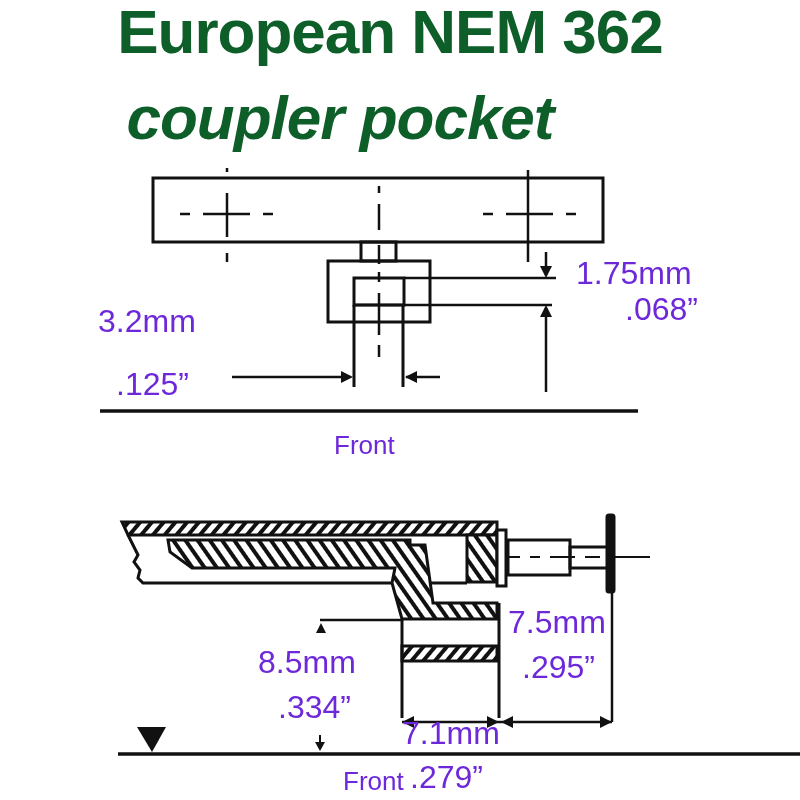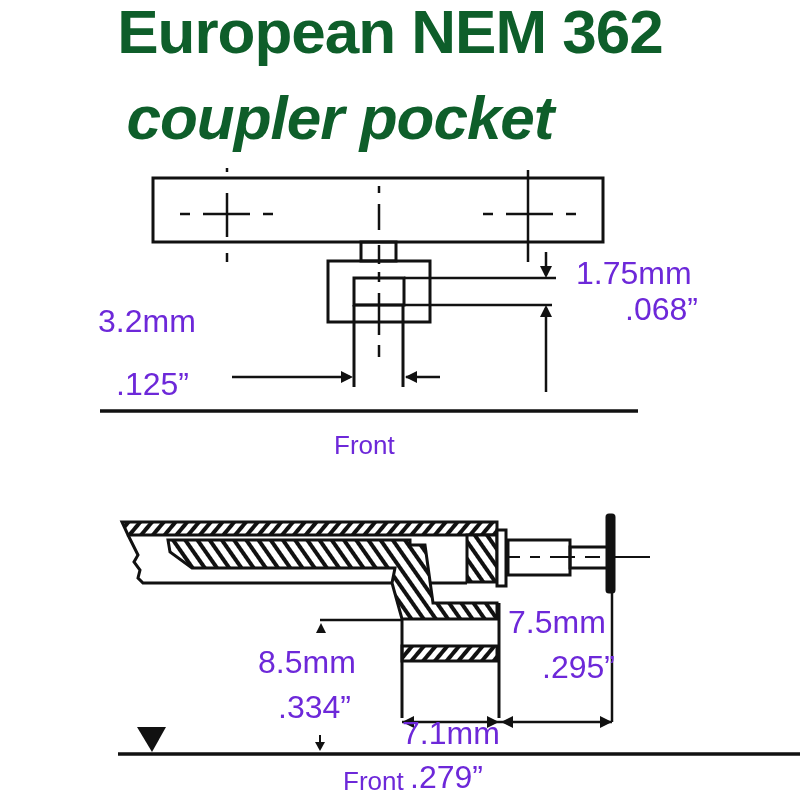--- a/index.html
+++ b/index.html
@@ -139,14 +139,14 @@
 <div class="lbl" style="left:598px; top:292px;margin-left:27px;">.068”</div>
 <div class="lbl" style="left:98px; top:304px;">3.2mm</div>
 <div class="lbl" style="left:116px; top:367px;text-align:center;">.125”</div>
 <div class="lbl caption" style="left:334px; top:428px;">Front</div>
 
 <div class="lbl" style="left:258px; top:645px;">8.5mm</div>
 <div class="lbl" style="left:278px; top:690px;">.334”</div>
 <div class="lbl" style="left:402px; top:716px;">7.1mm</div>
 <div class="lbl" style="left:410px; top:721px;margin-top:39px;">.279”</div>
 <div class="lbl" style="left:508px; top:605px;">7.5mm</div>
-<div class="lbl" style="left:542px; top:650px;text-align:right;">.295”</div>
+<div class="lbl" style="left:522px; top:650px;text-align:right;">.295”</div>
 <div class="lbl caption" style="left:343px; top:764px;">Front</div>
 
 </body></html>

